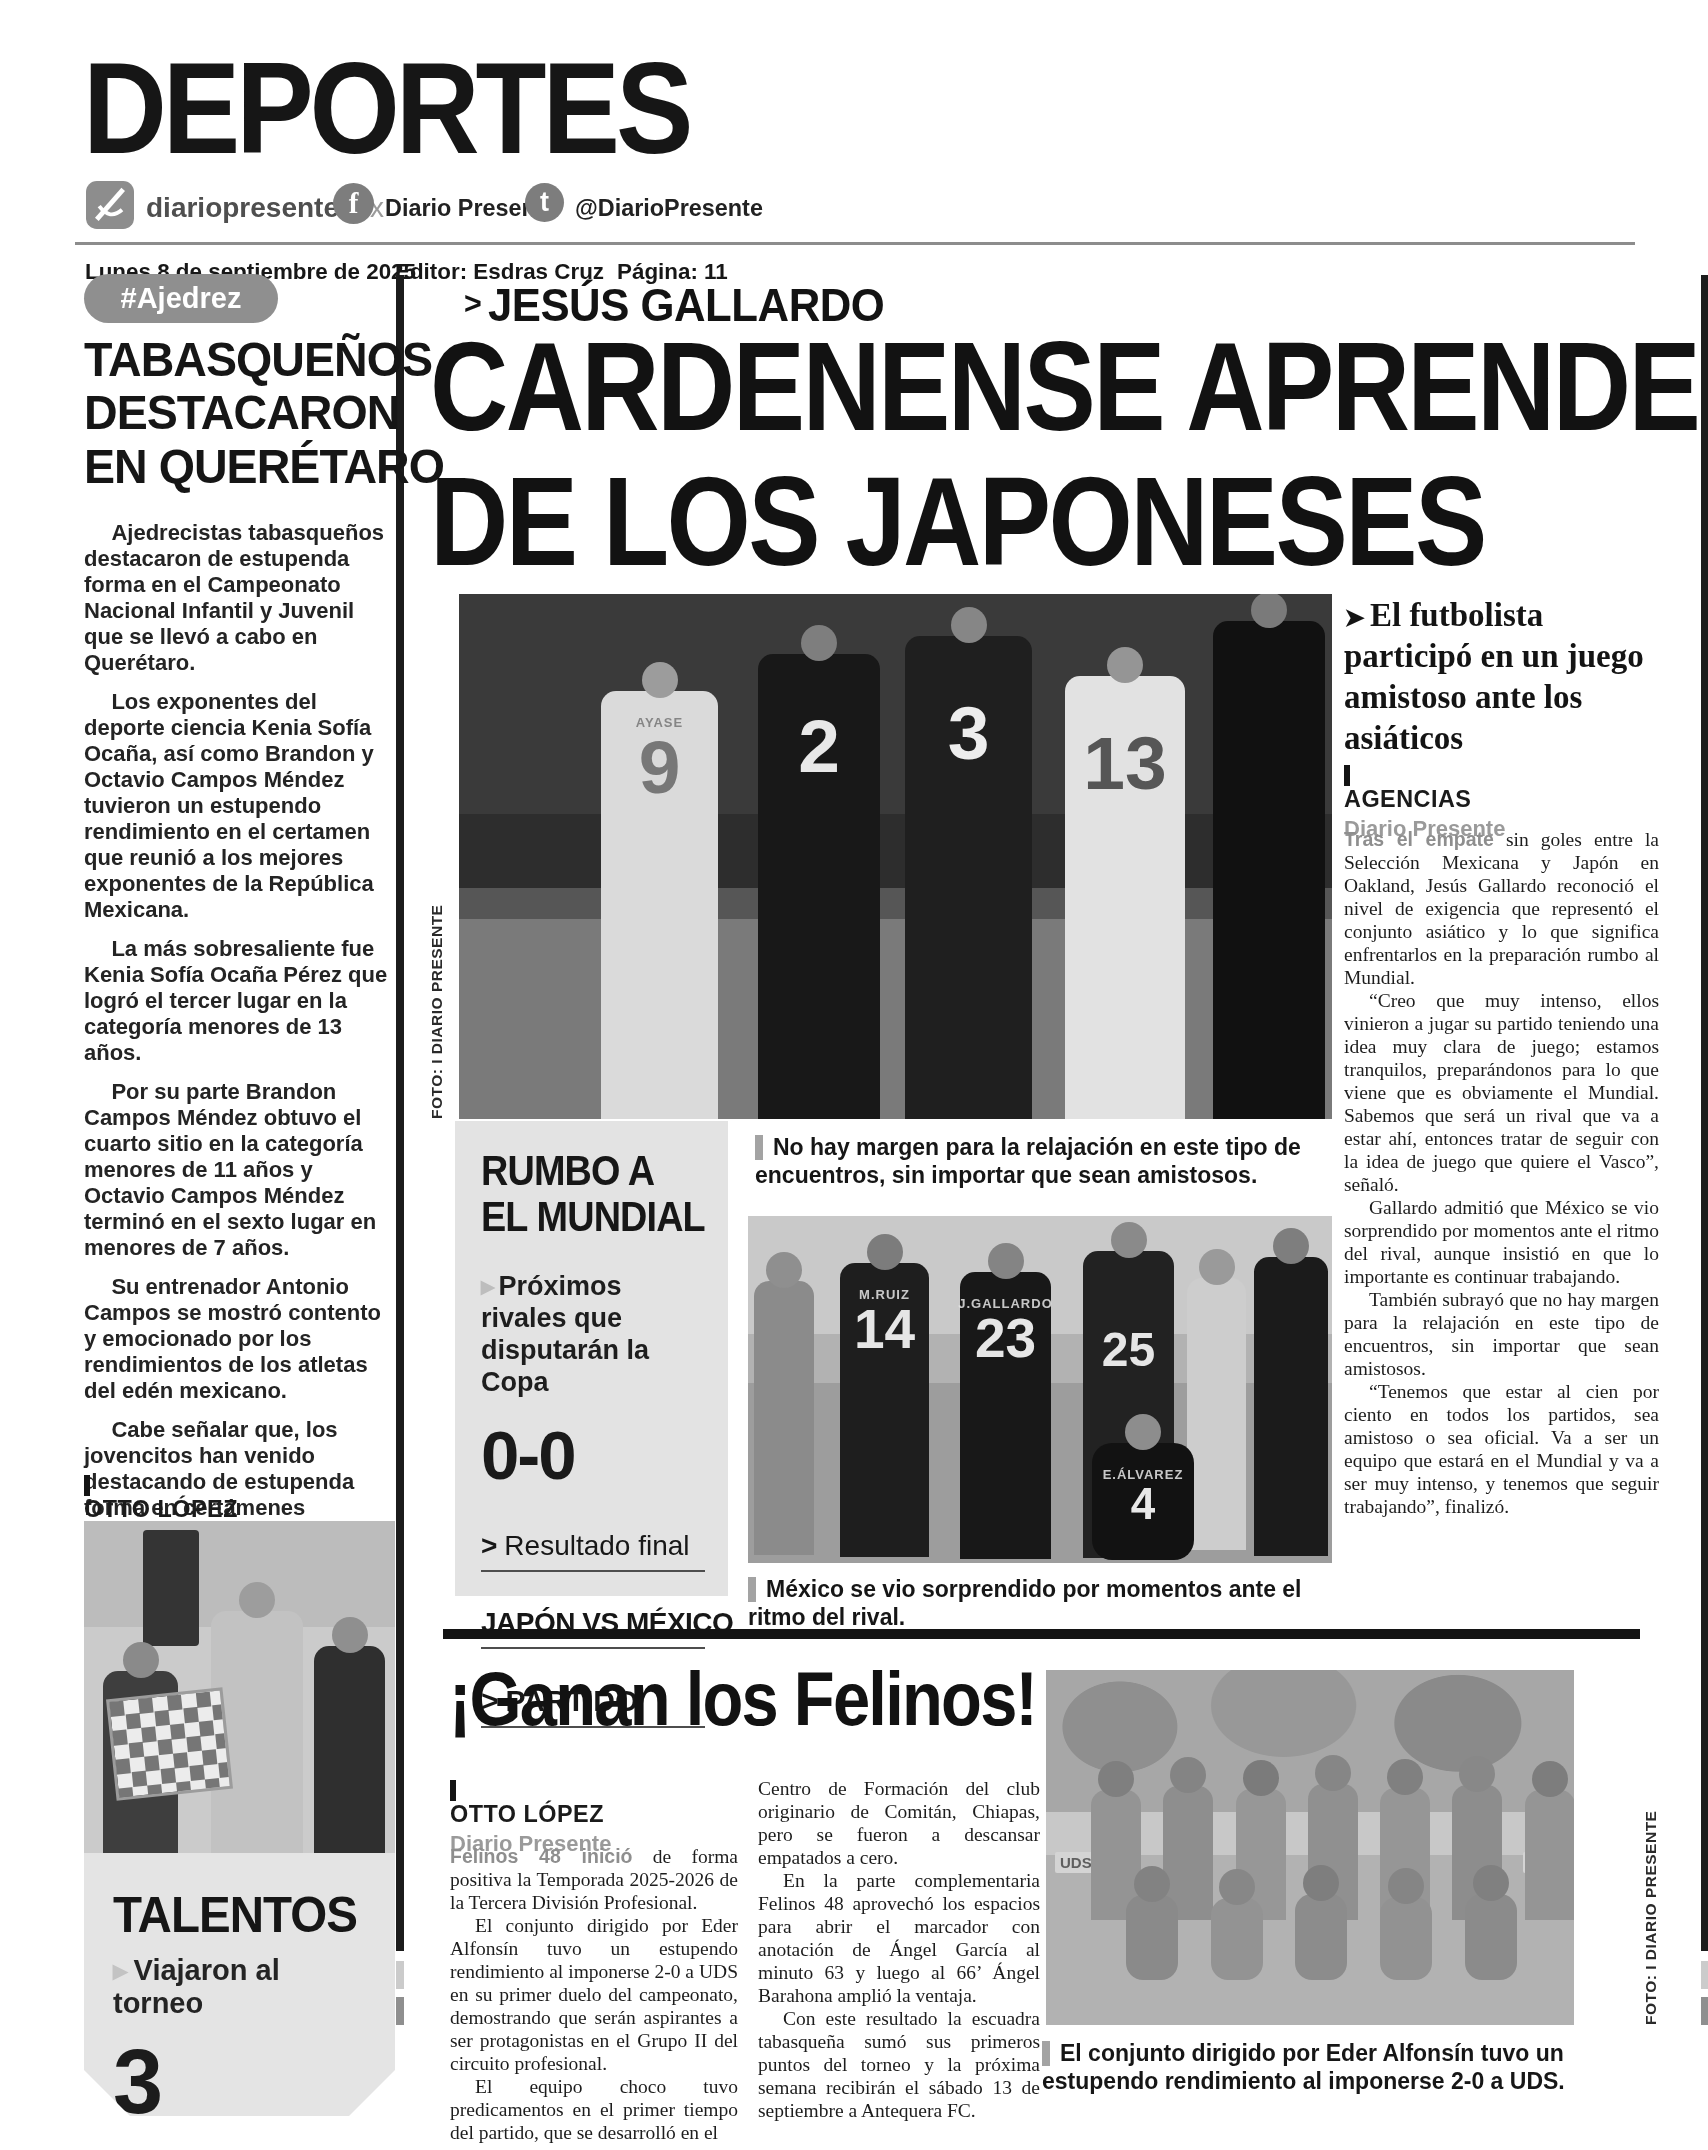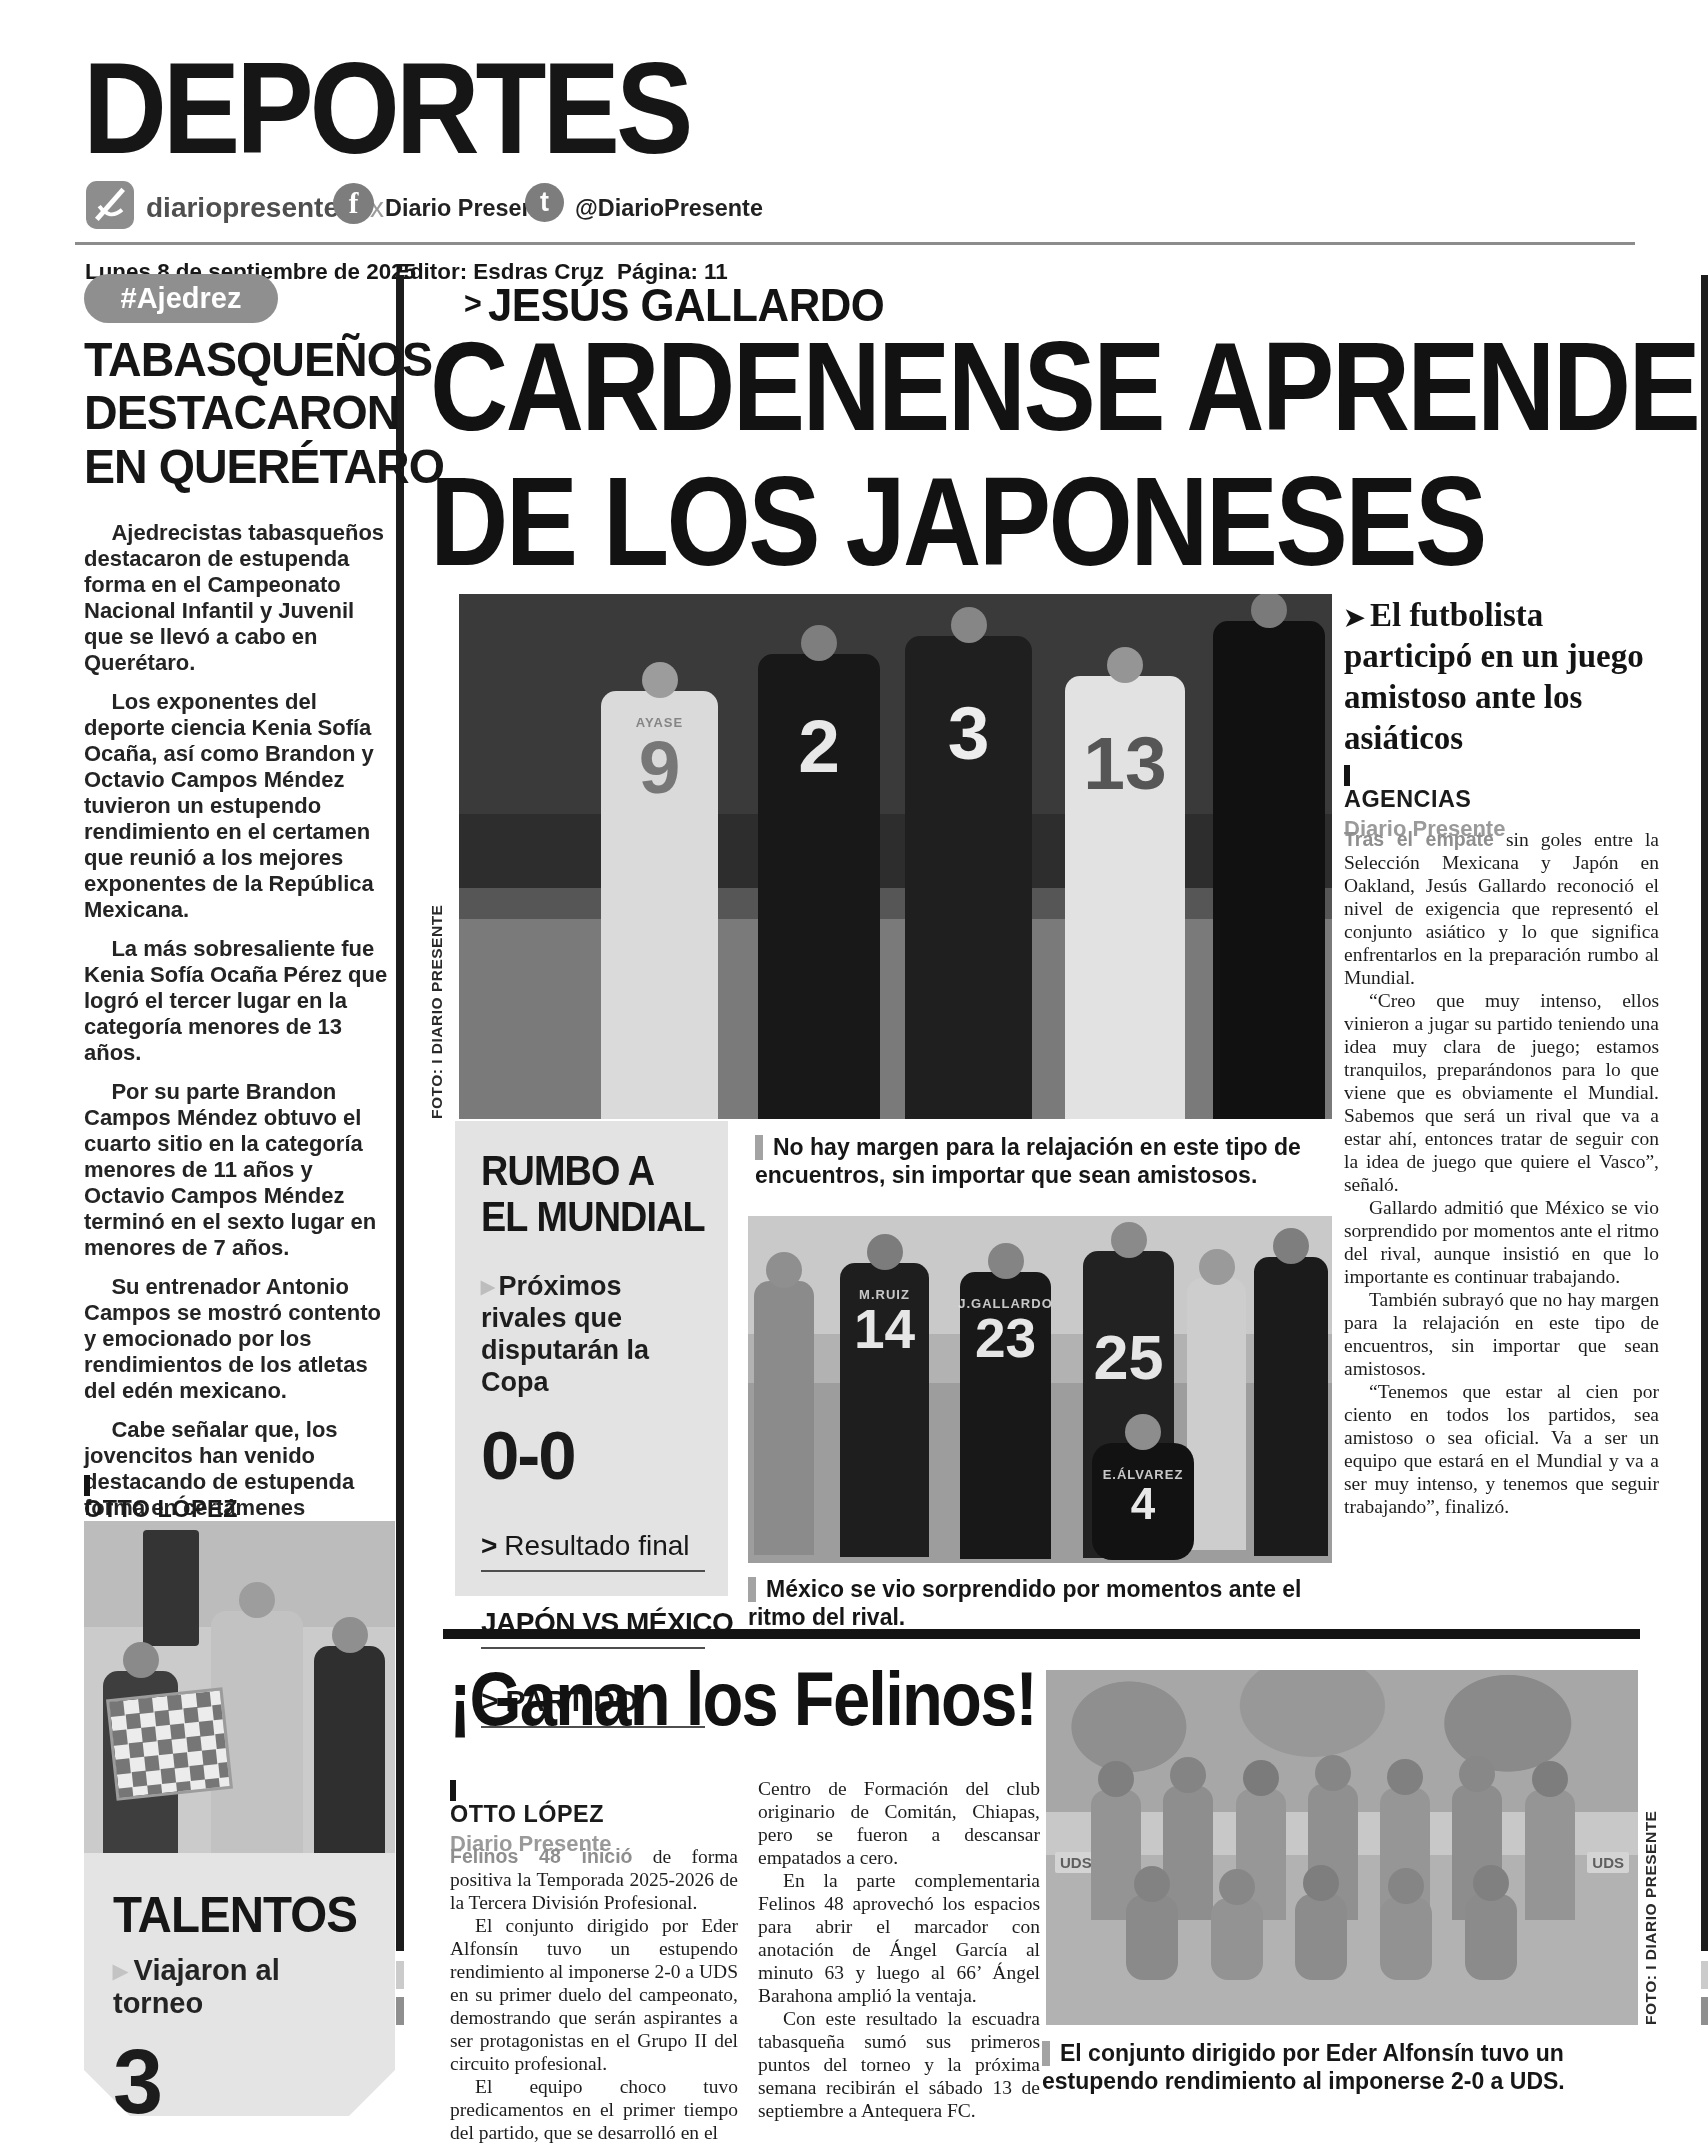--- a/index.html
+++ b/index.html
@@ -218,21 +218,21 @@
   <div class="fig" style="--head:#8f8f8f; left:6px; top:65px; width:60px; height:274px; background:#8b8b8b;"></div>
   <div class="fig" style="--head:#7c7c7c; left:92px; top:47px; width:89px; height:294px; background:#1e1e1e; color:#e6e6e6;text-align:center;">
     <span class="jname">M.RUIZ</span>
     <span class="jnum" style="font-size:55px;">14</span>
   </div>
   <div class="fig" style="--head:#848484; left:212px; top:56px; width:91px; height:287px; background:#181818; color:#e6e6e6;">
     <span class="jname">J.GALLARDO</span>
     <span class="jnum" style="font-size:55px;">23</span>
   </div>
   <div class="fig" style="--head:#8a8a8a; left:335px; top:35px; width:91px; height:307px; background:#222222; color:#e6e6e6;">
-    <span class="jnum" style="font-size:63px; margin-top:75px;">25</span>
+    <span class="jnum" style="font-size:48px; margin-top:75px;">25</span>
   </div>
   <div class="fig" style="--head:#9a9a9a; left:439px; top:62px; width:59px; height:272px; background:#cdcdcd;"></div>
   <div class="fig" style="--head:#7e7e7e; left:506px; top:41px; width:74px; height:299px; background:#1b1b1b;"></div>
   <div class="fig" style="--head:#8d8d8d; left:344px; top:227px; width:102px; height:117px; background:#121212; border-radius:20px; color:#e8e8e8;">
     <span class="jname">E.ÁLVAREZ</span>
     <span class="jnum" style="font-size:44px;">4</span>
   </div>
 </div>
 
 <div class="abs caption" style="left:748px; top:1575px; width:579px;">
@@ -256,21 +256,21 @@
   <p>El conjunto dirigido por Eder Alfonsín tuvo un estupendo rendimiento al imponerse 2-0 a UDS en su primer duelo del campeonato, demostrando que serán aspirantes a ser protagonistas en el Grupo II del circuito profesional.</p>
   <p>El equipo choco tuvo predicamentos en el primer tiempo del partido, que se desarrolló en el</p>
 </div>
 
 <div class="abs serif-body" style="left:758px; top:1777px; width:282px; height:369px; overflow:hidden;">
   <p class="noind">Centro de Formación del club originario de Comitán, Chiapas, pero se fueron a descansar empatados a cero.</p>
   <p>En la parte complementaria Felinos 48 aprovechó los espacios para abrir el marcador con anotación de Ángel García al minuto 63 y luego al 66’ Ángel Barahona amplió la ventaja.</p>
   <p>Con este resultado la escuadra tabasqueña sumó sus primeros puntos del torneo y la próxima semana recibirán el sábado 13 de septiembre a Antequera FC.</p>
 </div>
 
-<div class="ph" style="left:1046px; top:1670px; width:592px; height:355px;
+<div class="ph" style="left:1046px; top:1670px; width:528px; height:355px;
   background:
    radial-gradient(95px 75px at 14% 16%, #8f8f8f 0 60%, transparent 61%),
    radial-gradient(120px 85px at 45% 10%, #989898 0 60%, transparent 61%),
    radial-gradient(105px 80px at 78% 15%, #8a8a8a 0 60%, transparent 61%),
    linear-gradient(180deg,#a7a7a7 0 40%,#c8c8c8 40% 52%,#b2b2b2 52% 100%);">
   <span class="uds-chip" style="left:9px; top:182px;">UDS</span>
   <span class="uds-chip" style="right:9px; top:182px;">UDS</span>
   <div class="fig" style="--head:#7f7f7f; left:45px;  top:120px; width:50px; height:130px; background:#949494;"></div>
   <div class="fig" style="--head:#848484; left:117px; top:116px; width:50px; height:134px; background:#8e8e8e;"></div>
   <div class="fig" style="--head:#7b7b7b; left:190px; top:119px; width:50px; height:131px; background:#979797;"></div>

